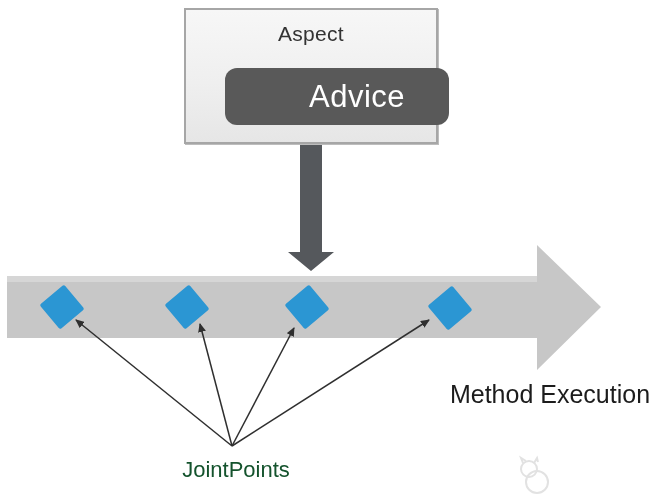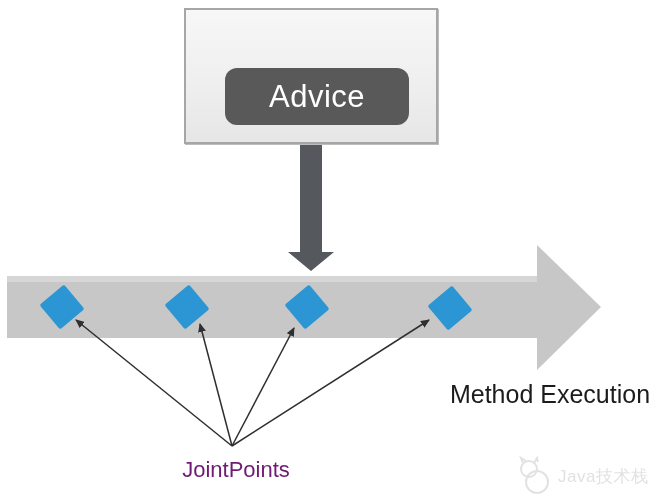--- a/index.html
+++ b/index.html
@@ -49,38 +49,39 @@
     width: 184px;
     height: 57px;
     background: #595959;
     border-radius: 12px;
     color: #ffffff;
     font-size: 31px;
     display: flex;
     align-items: center;
     justify-content: center;
     letter-spacing: 0.5px;
+    padding-left: 40px;
   }
   .label-method-execution {
     position: absolute;
     left: 440px;
     top: 380px;
     width: 220px;
     text-align: center;
     font-size: 25px;
     color: #1c1c1c;
   }
   .label-jointpoints {
     position: absolute;
     left: 160px;
     top: 457px;
     width: 152px;
     text-align: center;
     font-size: 22px;
-    color: #701a75;
+    color: #14532d;
   }
   .watermark {
     position: absolute;
     left: 514px;
     top: 452px;
     width: 140px;
     height: 48px;
     display: flex;
     align-items: center;
     color: #e2e2e2;
@@ -112,29 +113,29 @@
   <rect x="-16" y="-16" width="32" height="32" rx="2" transform="translate(307,307) rotate(50)" fill="#2b96d3"></rect>
   <rect x="-16" y="-16" width="32" height="32" rx="2" transform="translate(450,308) rotate(50)" fill="#2b96d3"></rect>
 
   <line x1="232" y1="446" x2="76" y2="320" stroke-width="1.5" marker-end="url(#thinArrowHead)" stroke="#2f2f2f"></line>
   <line x1="232" y1="446" x2="200" y2="324" stroke-width="1.5" marker-end="url(#thinArrowHead)" stroke="#2f2f2f"></line>
   <line x1="232" y1="446" x2="294" y2="328" stroke-width="1.5" marker-end="url(#thinArrowHead)" stroke="#2f2f2f"></line>
   <line x1="232" y1="446" x2="429" y2="320" stroke-width="1.5" marker-end="url(#thinArrowHead)" stroke="#2f2f2f"></line>
 </svg>
 
 <div class="aspect-box">
+  <div class="aspect-title">Aspect</div>
   <div class="advice-pill">Advice</div>
 </div>
 
 <div class="label-method-execution">Method Execution</div>
 <div class="label-jointpoints">JointPoints</div>
 
 <div class="watermark">
   <svg width="40" height="44" viewBox="0 0 40 44">
     <g fill="none" stroke="#e2e2e2" stroke-width="2">
       <circle cx="15" cy="15" r="8"></circle>
       <path d="M9 9 L7 4 L12 7"></path>
       <path d="M20 9 L23 4 L24 8"></path>
       <circle cx="23" cy="28" r="11"></circle>
     </g>
   </svg>
-  <span class="watermark-text">Java技术栈</span>
 </div>
 
 </body></html>

